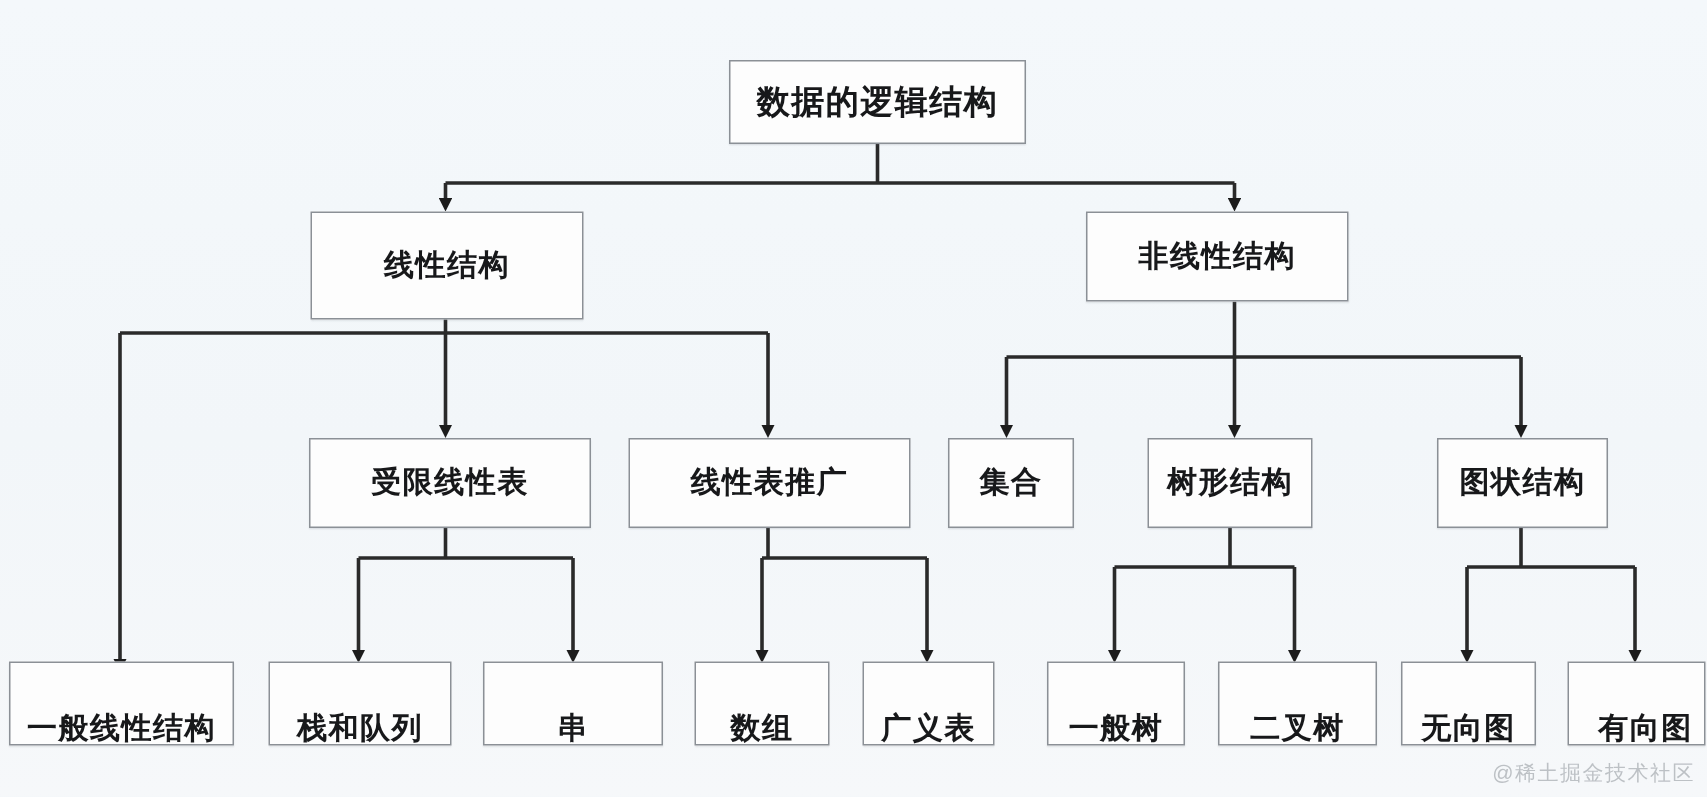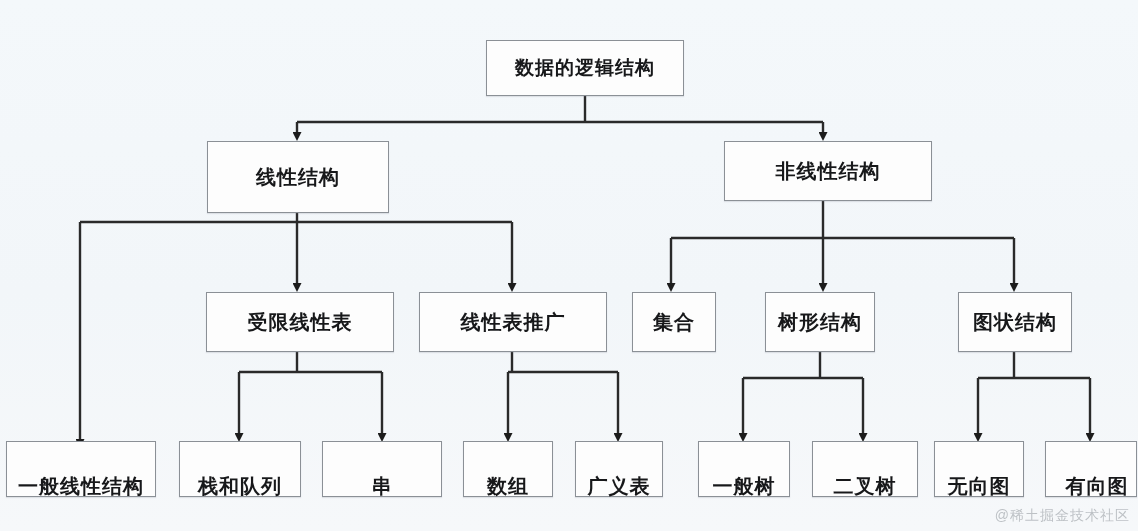--- a/index.html
+++ b/index.html
@@ -39,21 +39,21 @@
     font-weight: 700;
     letter-spacing: 1px;
     text-align: center;
     line-height: 1.1;
     box-shadow: 0 1px 1px rgba(120,130,140,0.18);
   }
   .node-label {
     display: block;
     white-space: nowrap;
   }
-  .lvl-root .node-label { font-size: 19px; }
+  .lvl-root .node-label { font-size: 22px; }
   .lvl-2 .node-label { font-size: 20px; }
   .lvl-3 .node-label { font-size: 20px; }
   .lvl-4 .node-label { font-size: 20px; margin-top: 33px; }
   .watermark {
     position: absolute;
     right: 8px;
     bottom: 6px;
     font-size: 14px;
     color: rgba(120,126,133,0.45);
     letter-spacing: 1px;
@@ -113,21 +113,21 @@
     </g>
   </svg>
 
   <div class="node lvl-root" style="left:486px; top:40px; width:198px; height:56px;">
     <span class="node-label">数据的逻辑结构</span>
   </div>
 
   <div class="node lvl-2" style="left:207px; top:141px; width:182px; height:72px;">
     <span class="node-label">线性结构</span>
   </div>
-  <div class="node lvl-2" style="left:724px; top:141px; width:208px; height:60px;">
+  <div class="node lvl-2" style="left:724px; top:141px; width:175px; height:60px;">
     <span class="node-label">非线性结构</span>
   </div>
 
   <div class="node lvl-3" style="left:206px; top:292px; width:188px; height:60px;">
     <span class="node-label">受限线性表</span>
   </div>
   <div class="node lvl-3" style="left:419px; top:292px; width:188px; height:60px;">
     <span class="node-label">线性表推广</span>
   </div>
   <div class="node lvl-3" style="left:632px; top:292px; width:84px; height:60px;">

